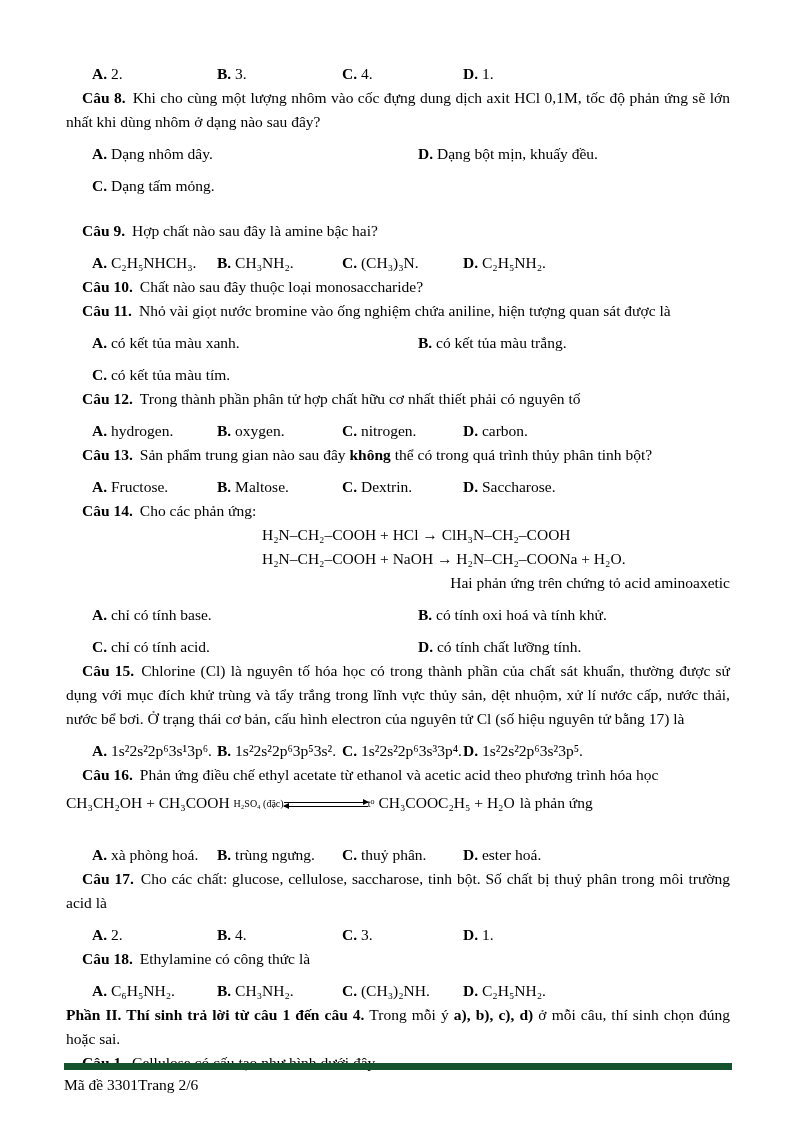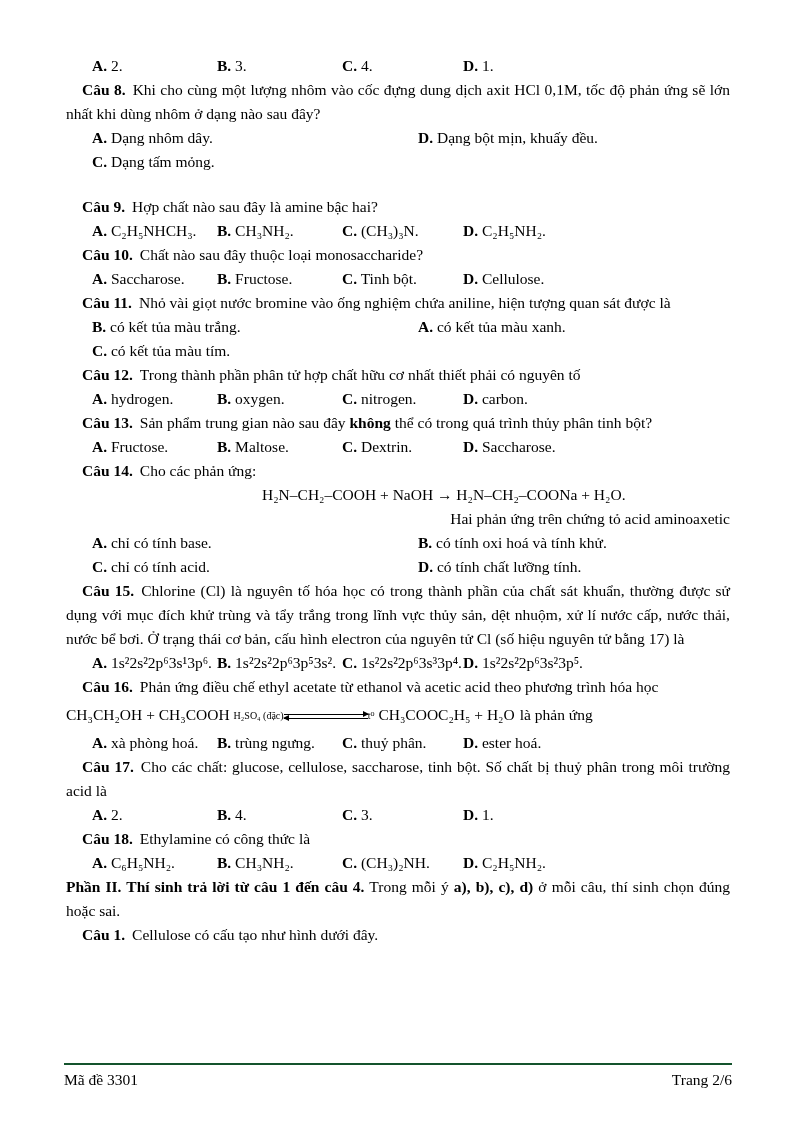--- a/index.html
+++ b/index.html
@@ -11,38 +11,38 @@
     font-family:"Liberation Serif","DejaVu Serif",serif;
     font-size:15.5px;line-height:24px;color:#000;
     overflow:hidden;
   }
   p{margin:0;text-align:justify;}
   b{font-weight:bold;}
   .qlabel{padding-right:7px;margin-left:16px;}
   .opts{display:grid;padding-left:26px;}
   .opts4{grid-template-columns:125px 125px 121px 1fr;}
   .opts2{grid-template-columns:326px 1fr;}
-  .opt{white-space:nowrap;}
+  .opt{white-space:nowrap;margin-top:8px;}
   .gap-after{margin-bottom:21px;}
   .equations{padding-left:196px;text-align:left;}
   .note{text-align:right;}
-  .rxn{display:flex;align-items:center;margin:4px 0 4px 0;}
+  .rxn{display:flex;align-items:center;margin:4px 0 20px 0;}
   .rxn .seg{white-space:nowrap;}
   .rxn .suffix{margin-left:5px;white-space:nowrap;}
   .arrowblock{display:inline-flex;align-items:flex-end;margin:0 4px;font-size:10px;line-height:11px;}
   .arrows{display:flex;flex-direction:column;gap:3px;margin:2px 0;}
   .arr{position:relative;width:84px;height:1px;background:#000;}
   .arr.r::after{content:"";position:absolute;right:-1px;top:-3px;width:0;height:0;
     border-top:3px solid transparent;border-bottom:3px solid transparent;border-left:6px solid #000;}
   .arr.l::before{content:"";position:absolute;left:-1px;top:-3px;width:0;height:0;
     border-top:3px solid transparent;border-bottom:3px solid transparent;border-right:6px solid #000;}
   .footer{
     position:absolute;left:64px;right:62px;top:1063px;
-    border-top:2px solid #14532d;
-    display:flex;justify-content:space-between;
+    border-top:7px solid #14532d;
+    display:flex;
     padding-top:3px;text-align:left;
   }
 </style>
 </head>
 <body>
 
 <div class="page">
 
   <div class="opts opts4">
     <div class="opt"><b>A.</b> <span>2.</span></div>
@@ -65,33 +65,27 @@
     <div class="opts opts4">
       <div class="opt"><b>A.</b> <span>C₂H₅NHCH₃.</span></div>
       <div class="opt"><b>B.</b> <span>CH₃NH₂.</span></div>
       <div class="opt"><b>C.</b> <span>(CH₃)₃N.</span></div>
       <div class="opt"><b>D.</b> <span>C₂H₅NH₂.</span></div>
     </div>
   </div>
 
   <div class="q">
     <p><b class="qlabel">Câu 10.</b><span>Chất nào sau đây thuộc loại monosaccharide?</span></p>
-    <div class="opts opts4">
-      <div class="opt"><b>A.</b> <span>Saccharose.</span></div>
-      <div class="opt"><b>B.</b> <span>Fructose.</span></div>
-      <div class="opt"><b>C.</b> <span>Tinh bột.</span></div>
-      <div class="opt"><b>D.</b> <span>Cellulose.</span></div>
-    </div>
   </div>
 
   <div class="q">
     <p><b class="qlabel">Câu 11.</b><span>Nhỏ vài giọt nước bromine vào ống nghiệm chứa aniline, hiện tượng quan sát được là</span></p>
     <div class="opts opts2">
+      <div class="opt"><b>A.</b> <span>có kết tủa màu xanh.</span></div>
       <div class="opt"><b>B.</b> <span>có kết tủa màu trắng.</span></div>
-      <div class="opt"><b>A.</b> <span>có kết tủa màu xanh.</span></div>
       <div class="opt"><b>C.</b> <span>có kết tủa màu tím.</span></div>
     </div>
   </div>
 
   <div class="q">
     <p><b class="qlabel">Câu 12.</b><span>Trong thành phần phân tử hợp chất hữu cơ nhất thiết phải có nguyên tố</span></p>
     <div class="opts opts4">
       <div class="opt"><b>A.</b> <span>hydrogen.</span></div>
       <div class="opt"><b>B.</b> <span>oxygen.</span></div>
       <div class="opt"><b>C.</b> <span>nitrogen.</span></div>
@@ -105,20 +99,21 @@
       <div class="opt"><b>A.</b> <span>Fructose.</span></div>
       <div class="opt"><b>B.</b> <span>Maltose.</span></div>
       <div class="opt"><b>C.</b> <span>Dextrin.</span></div>
       <div class="opt"><b>D.</b> <span>Saccharose.</span></div>
     </div>
   </div>
 
   <div class="q">
     <p><b class="qlabel">Câu 14.</b><span>Cho các phản ứng:</span></p>
     <div class="equations">
+      <div>H₂N–CH₂–COOH + HCl → ClH₃N–CH₂–COOH</div>
       <div>H₂N–CH₂–COOH + NaOH → H₂N–CH₂–COONa + H₂O.</div>
     </div>
     <p class="note">Hai phản ứng trên chứng tỏ acid aminoaxetic</p>
     <div class="opts opts2">
       <div class="opt"><b>A.</b> <span>chỉ có tính base.</span></div>
       <div class="opt"><b>B.</b> <span>có tính oxi hoá và tính khử.</span></div>
       <div class="opt"><b>C.</b> <span>chỉ có tính acid.</span></div>
       <div class="opt"><b>D.</b> <span>có tính chất lưỡng tính.</span></div>
     </div>
   </div>

